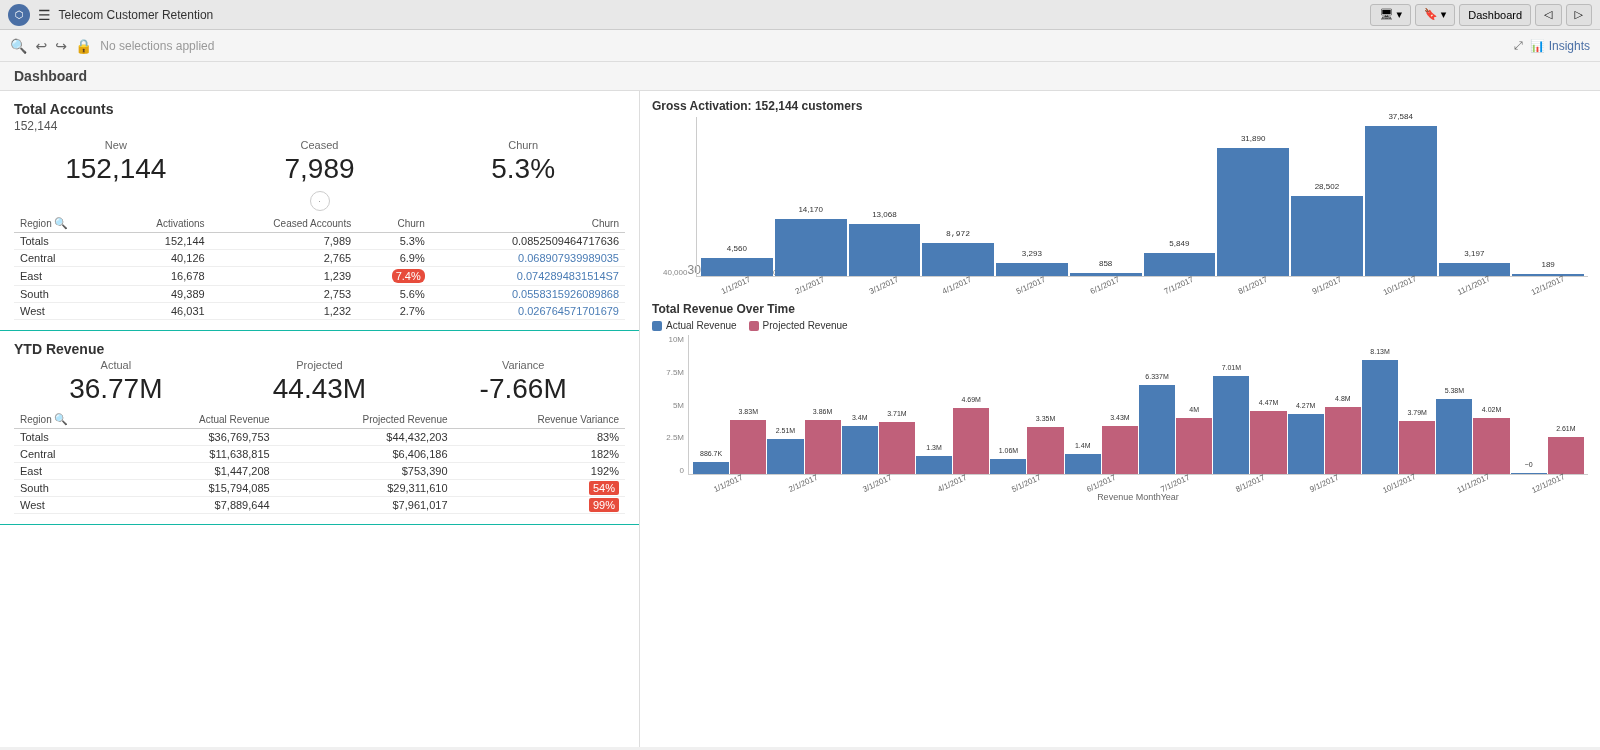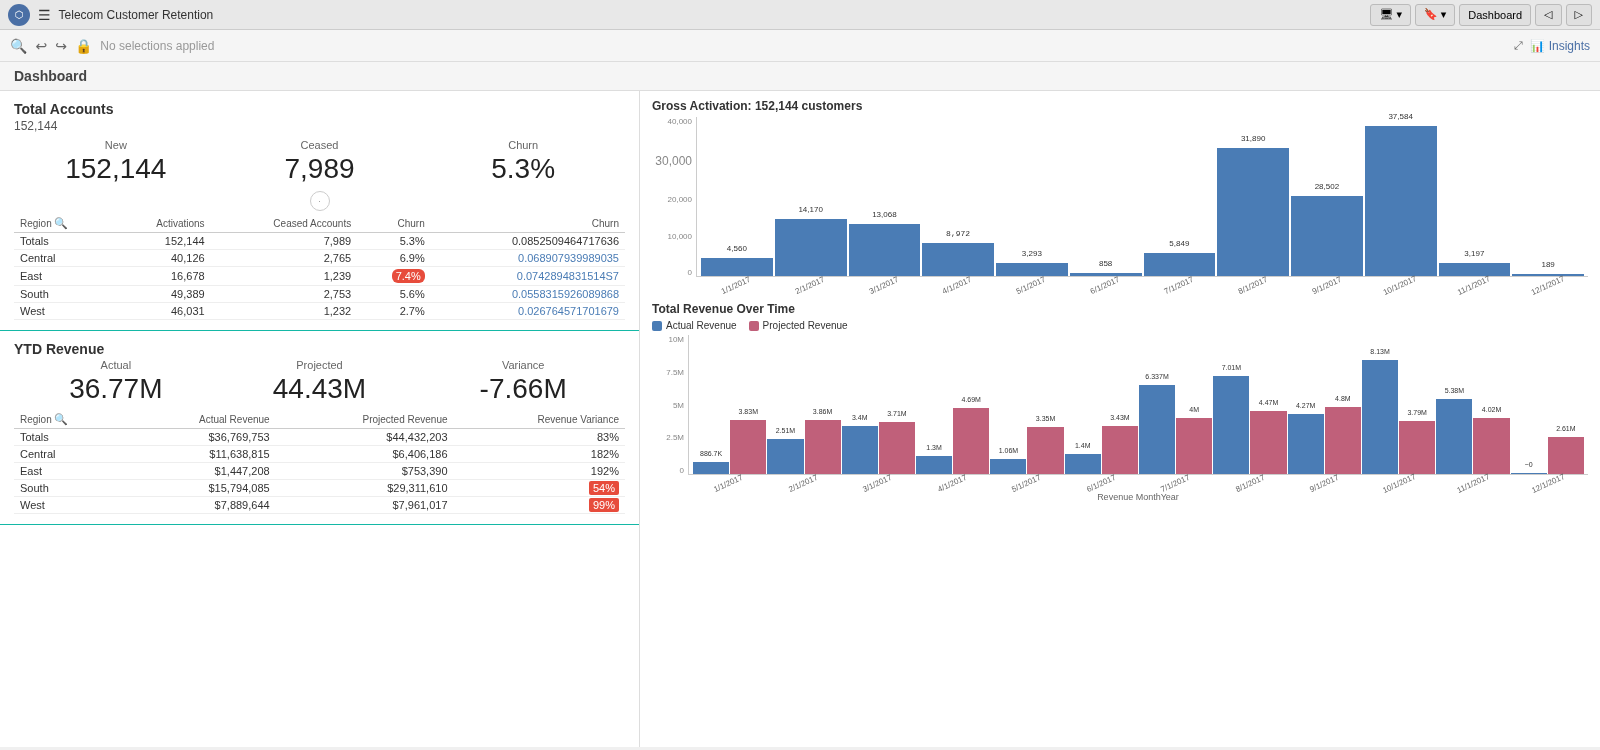--- a/index.html
+++ b/index.html
@@ -264,21 +264,21 @@
     </div>
 
   </div>
 
   <div class="right-panel">
 
     <div style="margin-bottom:10px;">
       <div class="chart-title">Gross Activation: 152,144 customers</div>
       <div style="position:relative;padding-left:44px;">
 
-        <div style="position:absolute;left:0;top:0;height:160px;display:flex;flex-direction:column;justify-content:space-between;align-items:flex-end;width:40px;">
+        <div style="position:absolute;left:11px;top:0;height:160px;display:flex;flex-direction:row;justify-content:space-between;align-items:flex-end;width:40px;">
           <span style="font-size:8px;color:#888;">40,000</span>
           <span style="font-size:12px;color:#888;">30,000</span>
           <span style="font-size:8px;color:#888;">20,000</span>
           <span style="font-size:8px;color:#888;">10,000</span>
           <span style="font-size:8px;color:#888;">0</span>
         </div>
         <div id="gross-activation-bars" class="bar-chart">
             <div class="bar" style="height: 18.24px; flex: 1 1 0%; position: relative;">
               <span class="bar-val">4,560</span>
             </div>

